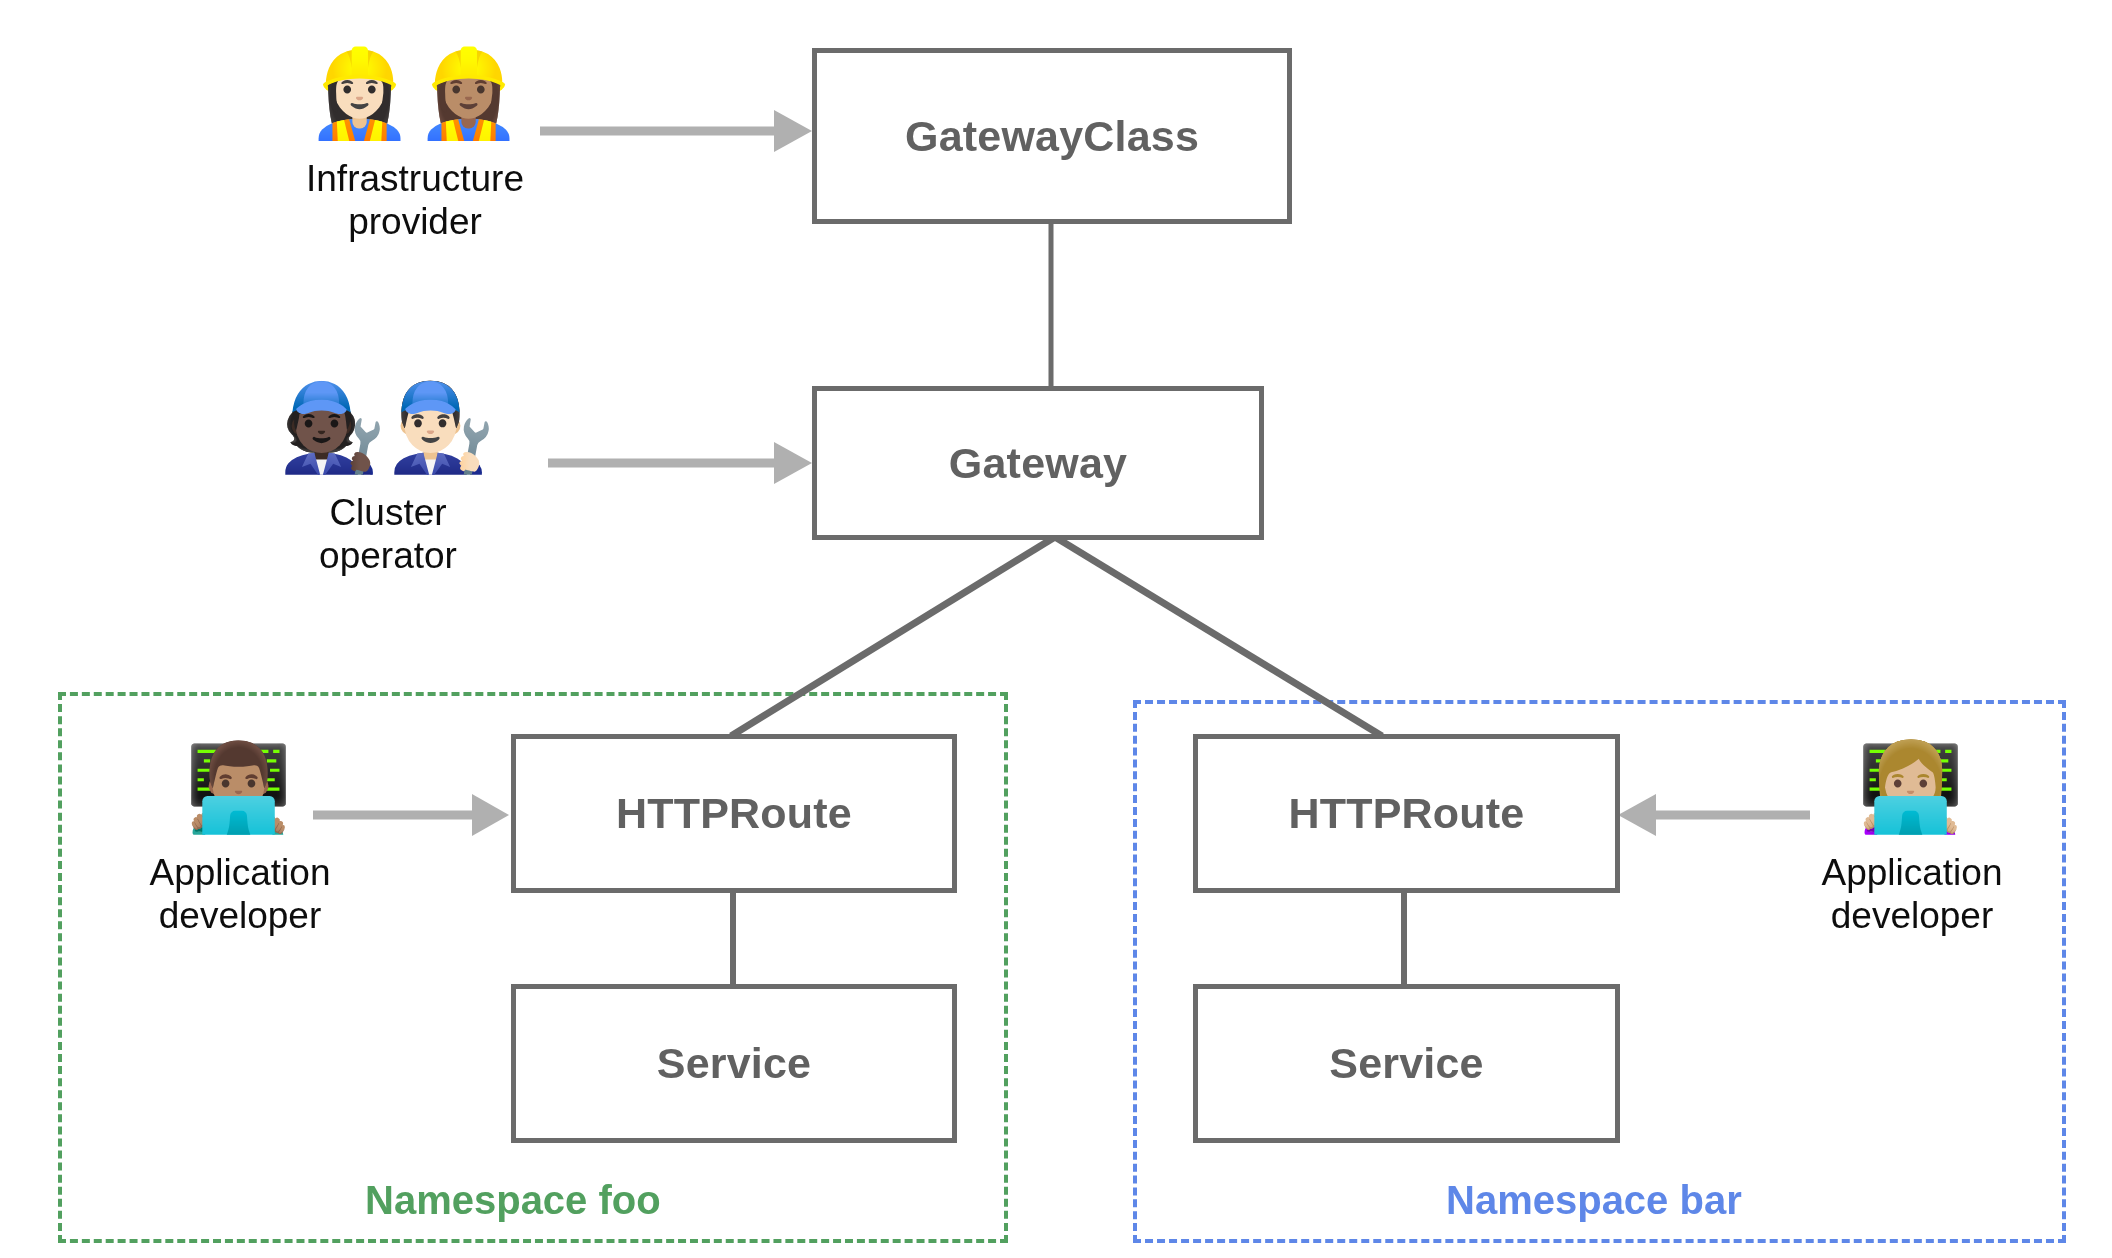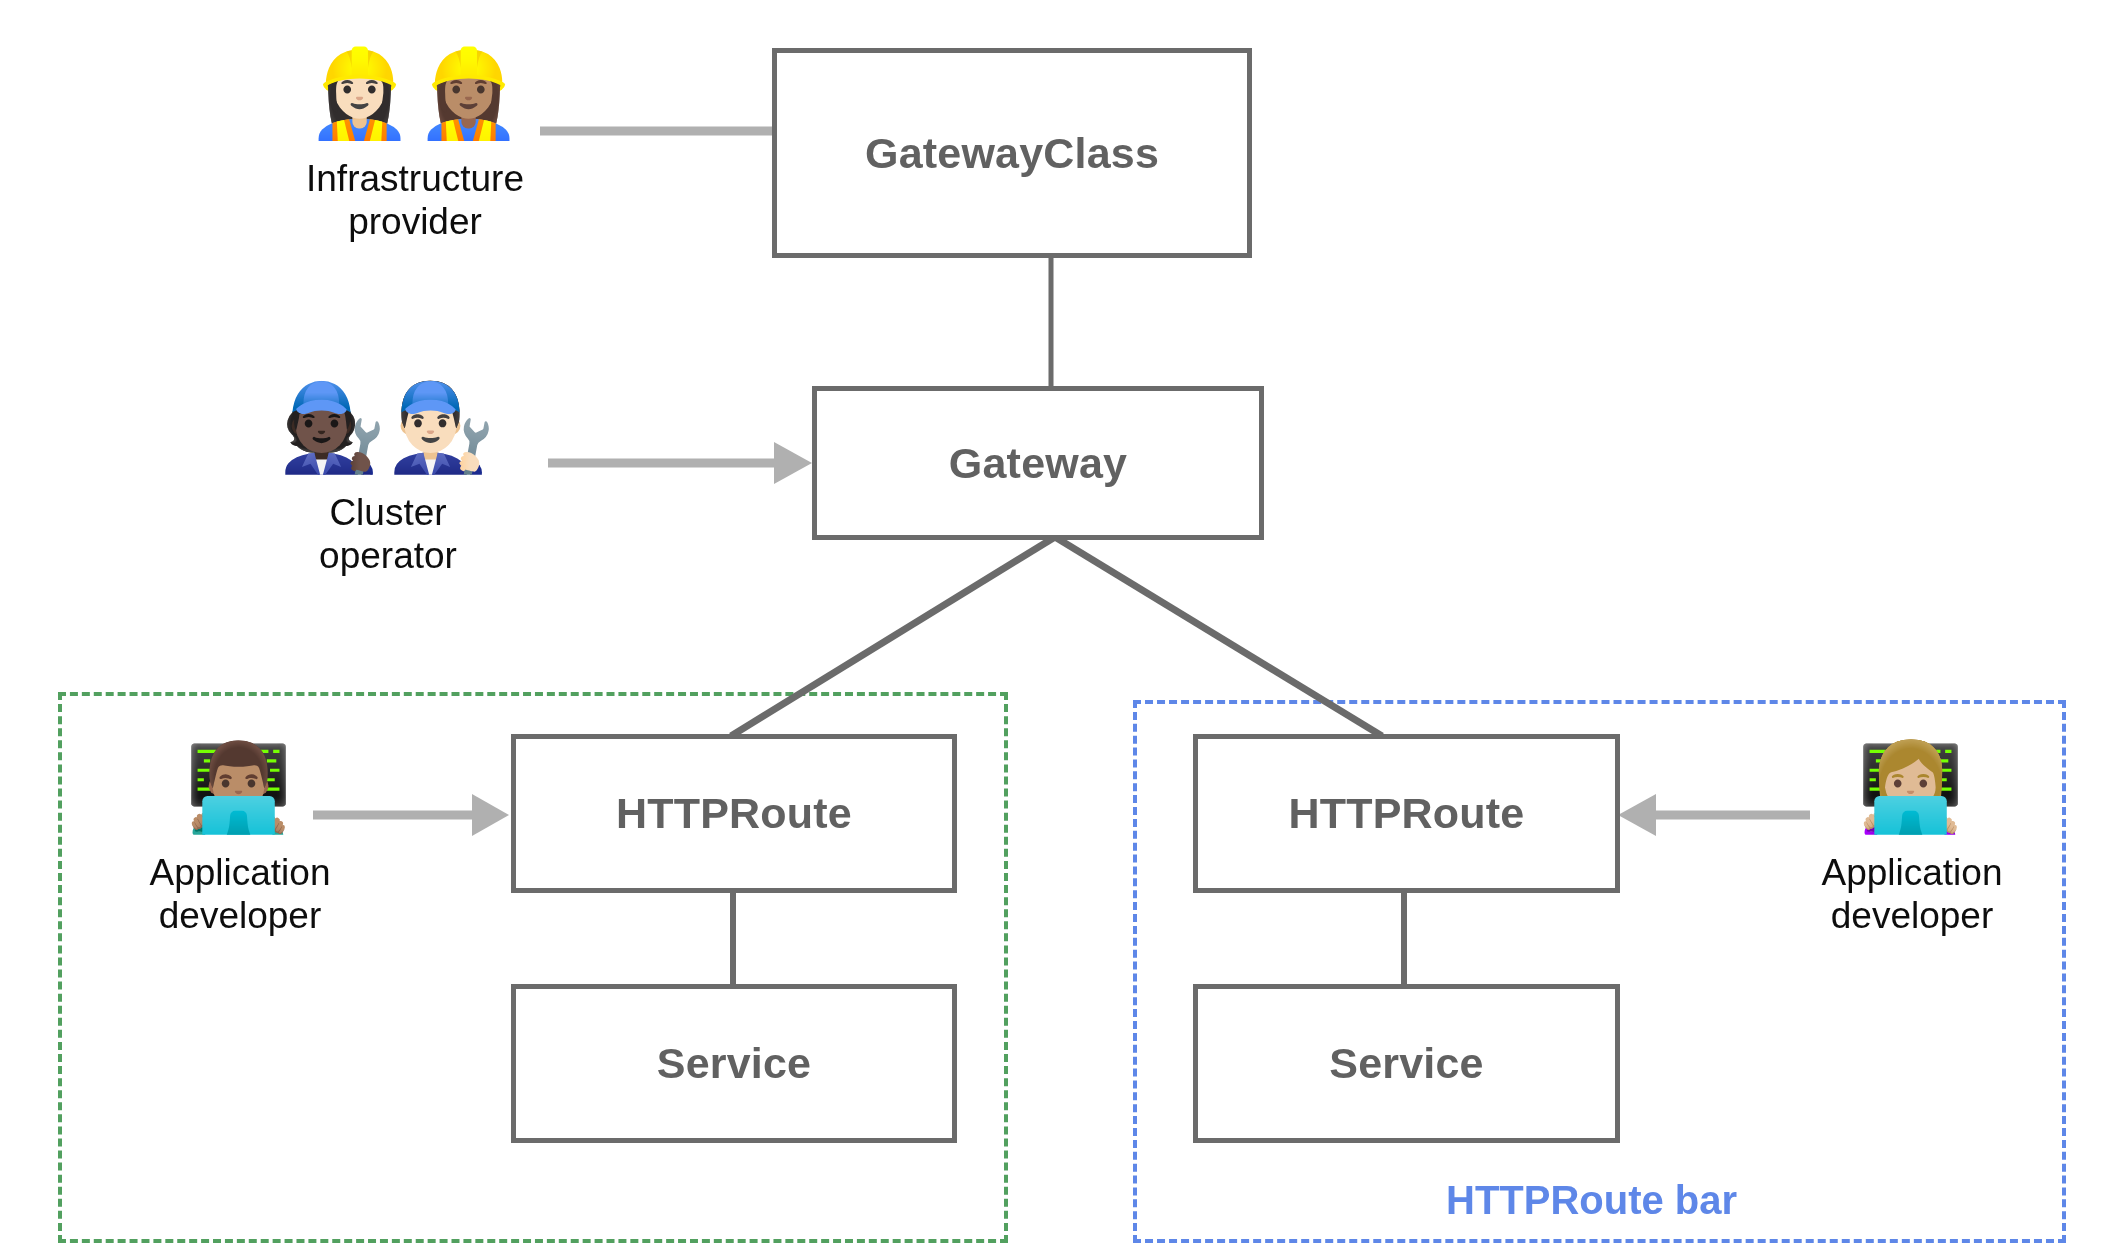--- a/index.html
+++ b/index.html
@@ -135,21 +135,21 @@
       <line x1="313" y1="815" x2="480" y2="815" stroke="#b0b0b0" stroke-width="9"></line>
       <polygon points="509,815 472,794 472,836" fill="#b0b0b0"></polygon>
     </g>
 
     <g>
       <line x1="1810" y1="815" x2="1650" y2="815" stroke="#b0b0b0" stroke-width="9"></line>
       <polygon points="1618,815 1656,794 1656,836" fill="#b0b0b0"></polygon>
     </g>
   </svg>
 
-  <div class="res-box" style="left:772px; top:48px; width:480px; height:210px;">
+  <div class="res-box" style="left:812px; top:48px; width:480px; height:176px;">
     <span class="res-label">GatewayClass</span>
   </div>
 
   <div class="res-box" style="left:812px; top:386px; width:452px; height:154px;">
     <span class="res-label">Gateway</span>
   </div>
 
   <div class="res-box" style="left:511px; top:734px; width:446px; height:159px;">
     <span class="res-label">HTTPRoute</span>
   </div>
@@ -183,15 +183,16 @@
     <div class="persona-name">Application
 developer</div>
   </div>
 
   <div class="persona" style="left:1782px; top:742px; width:260px;">
     <div class="persona-emoji">👩🏼‍💻</div>
     <div class="persona-name">Application
 developer</div>
   </div>
 
-  <div class="ns-label blue" style="left:1446px; top:1178px;">HTTPRoute bar</div>
+  <div class="ns-label green" style="left:365px; top:1178px;">Namespace foo</div>
+  <div class="ns-label blue" style="left:1446px; top:1178px;">Namespace bar</div>
 
 </div>
 
 </body></html>

